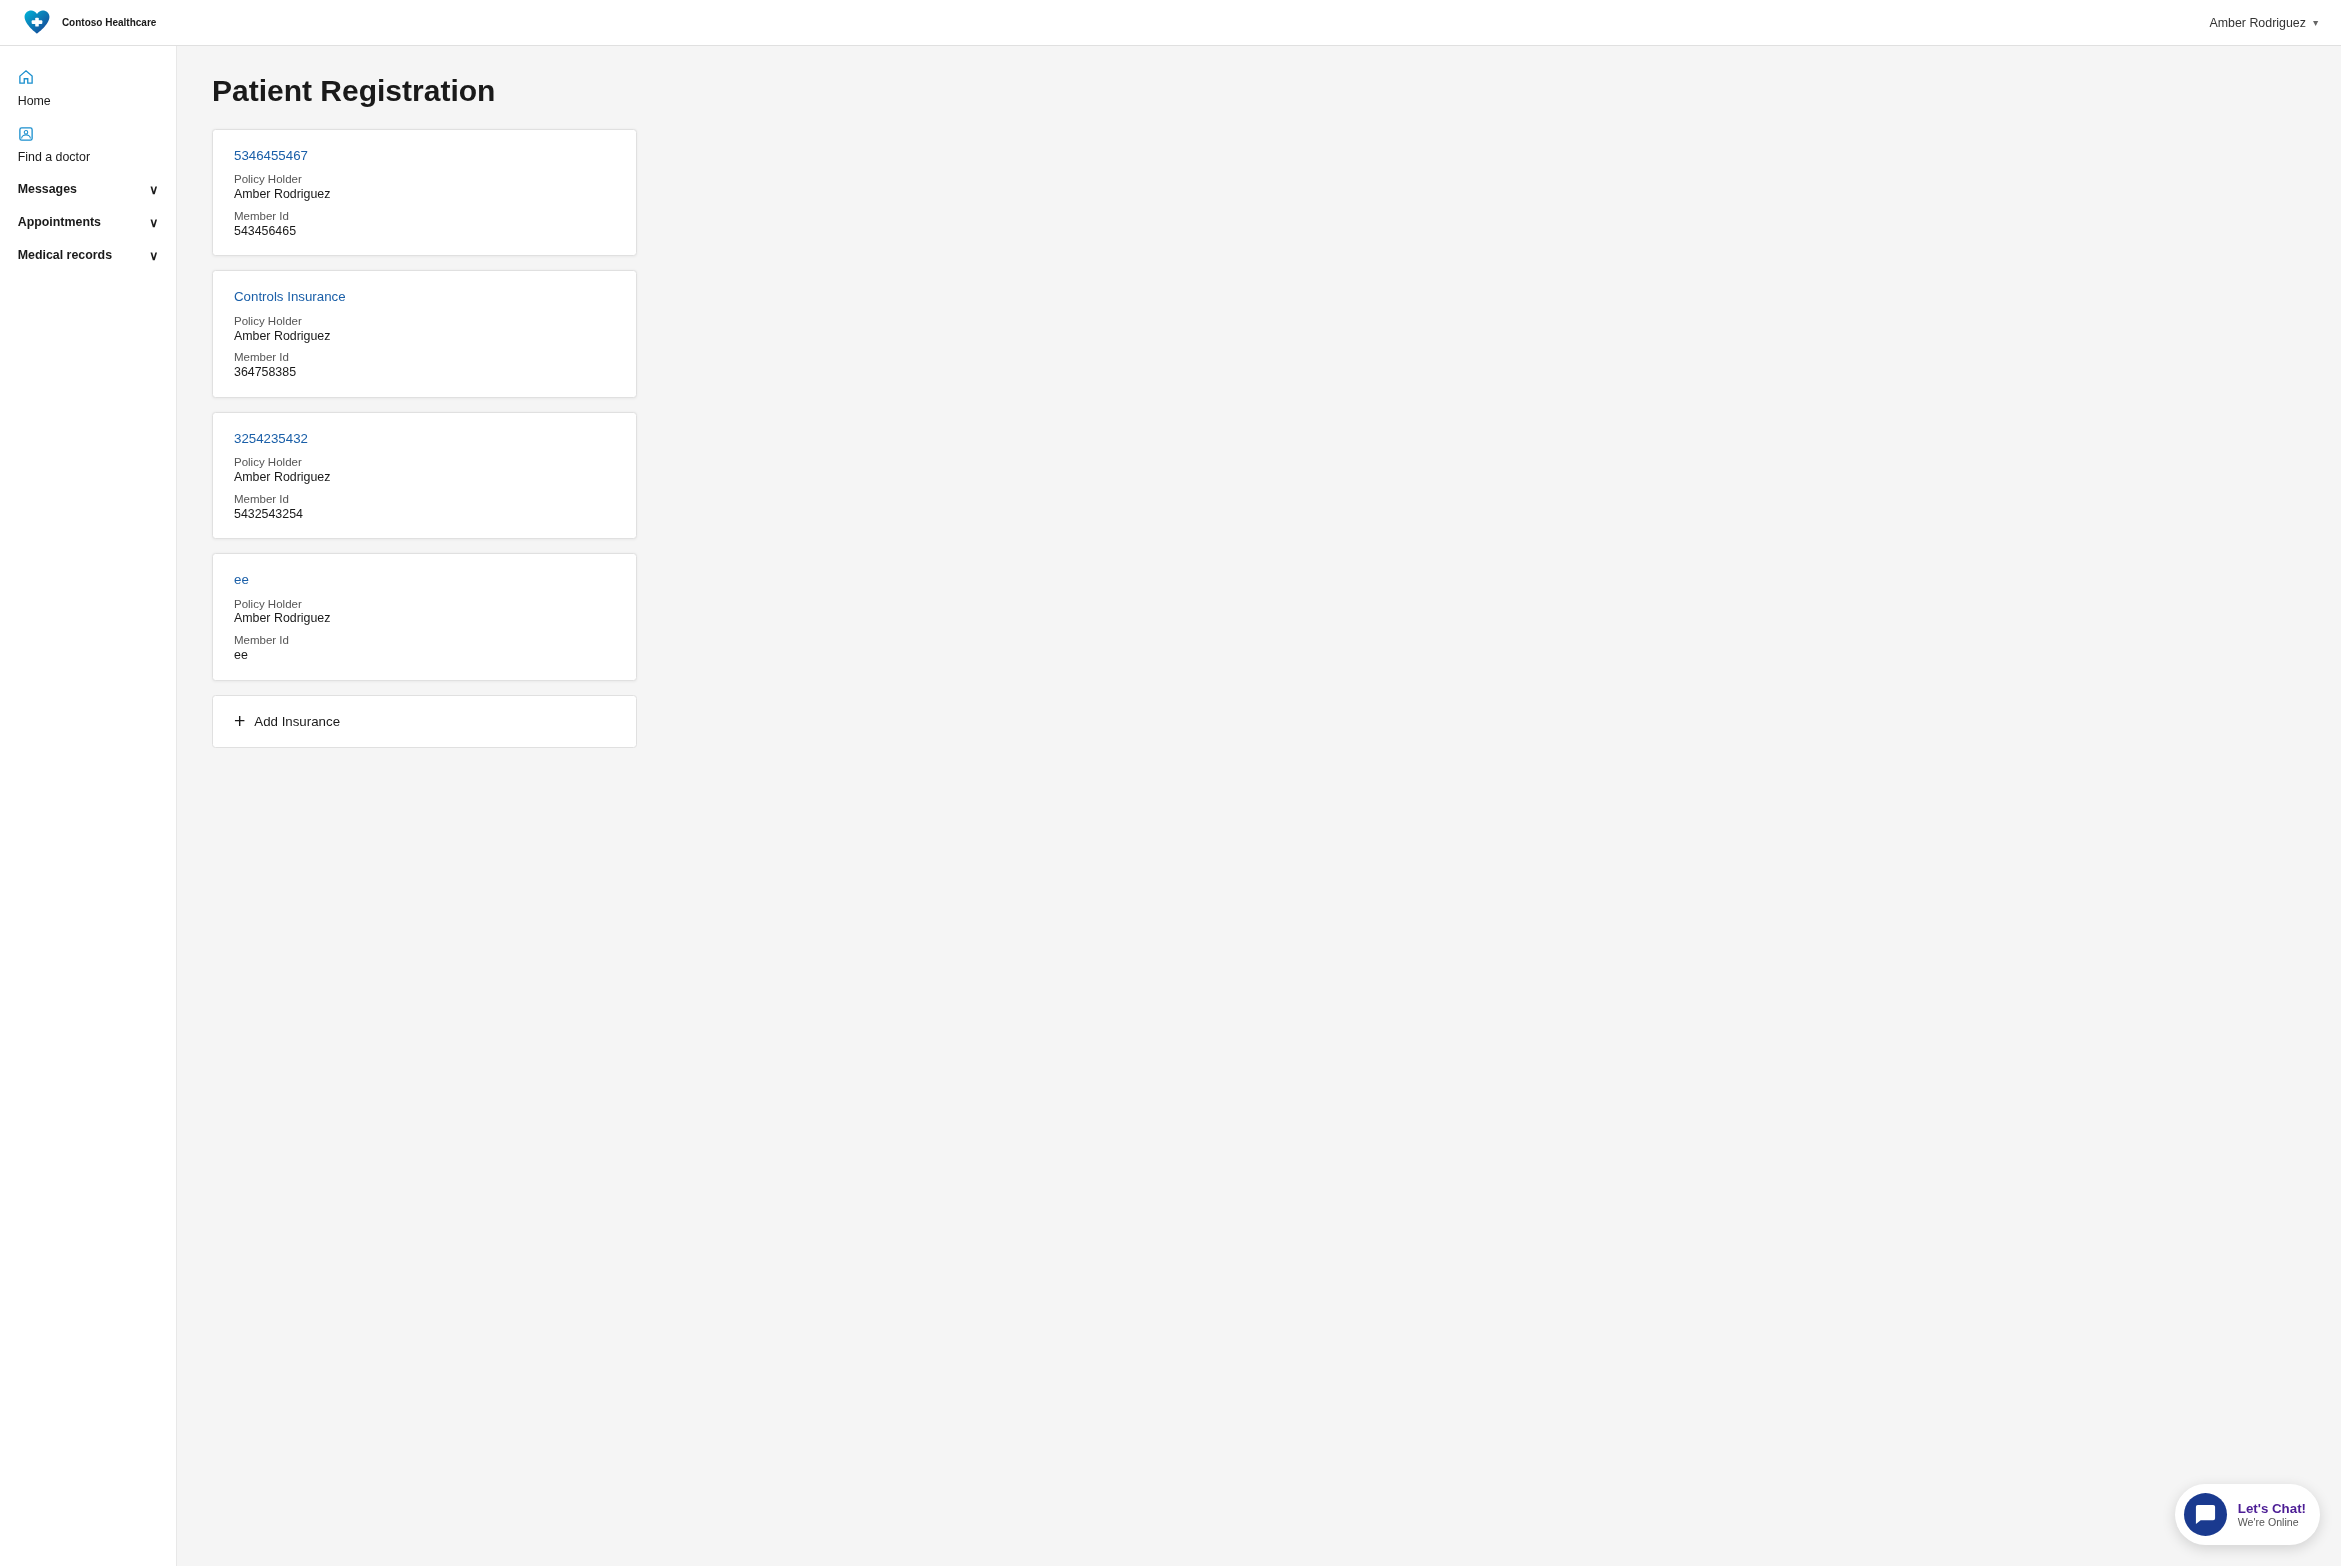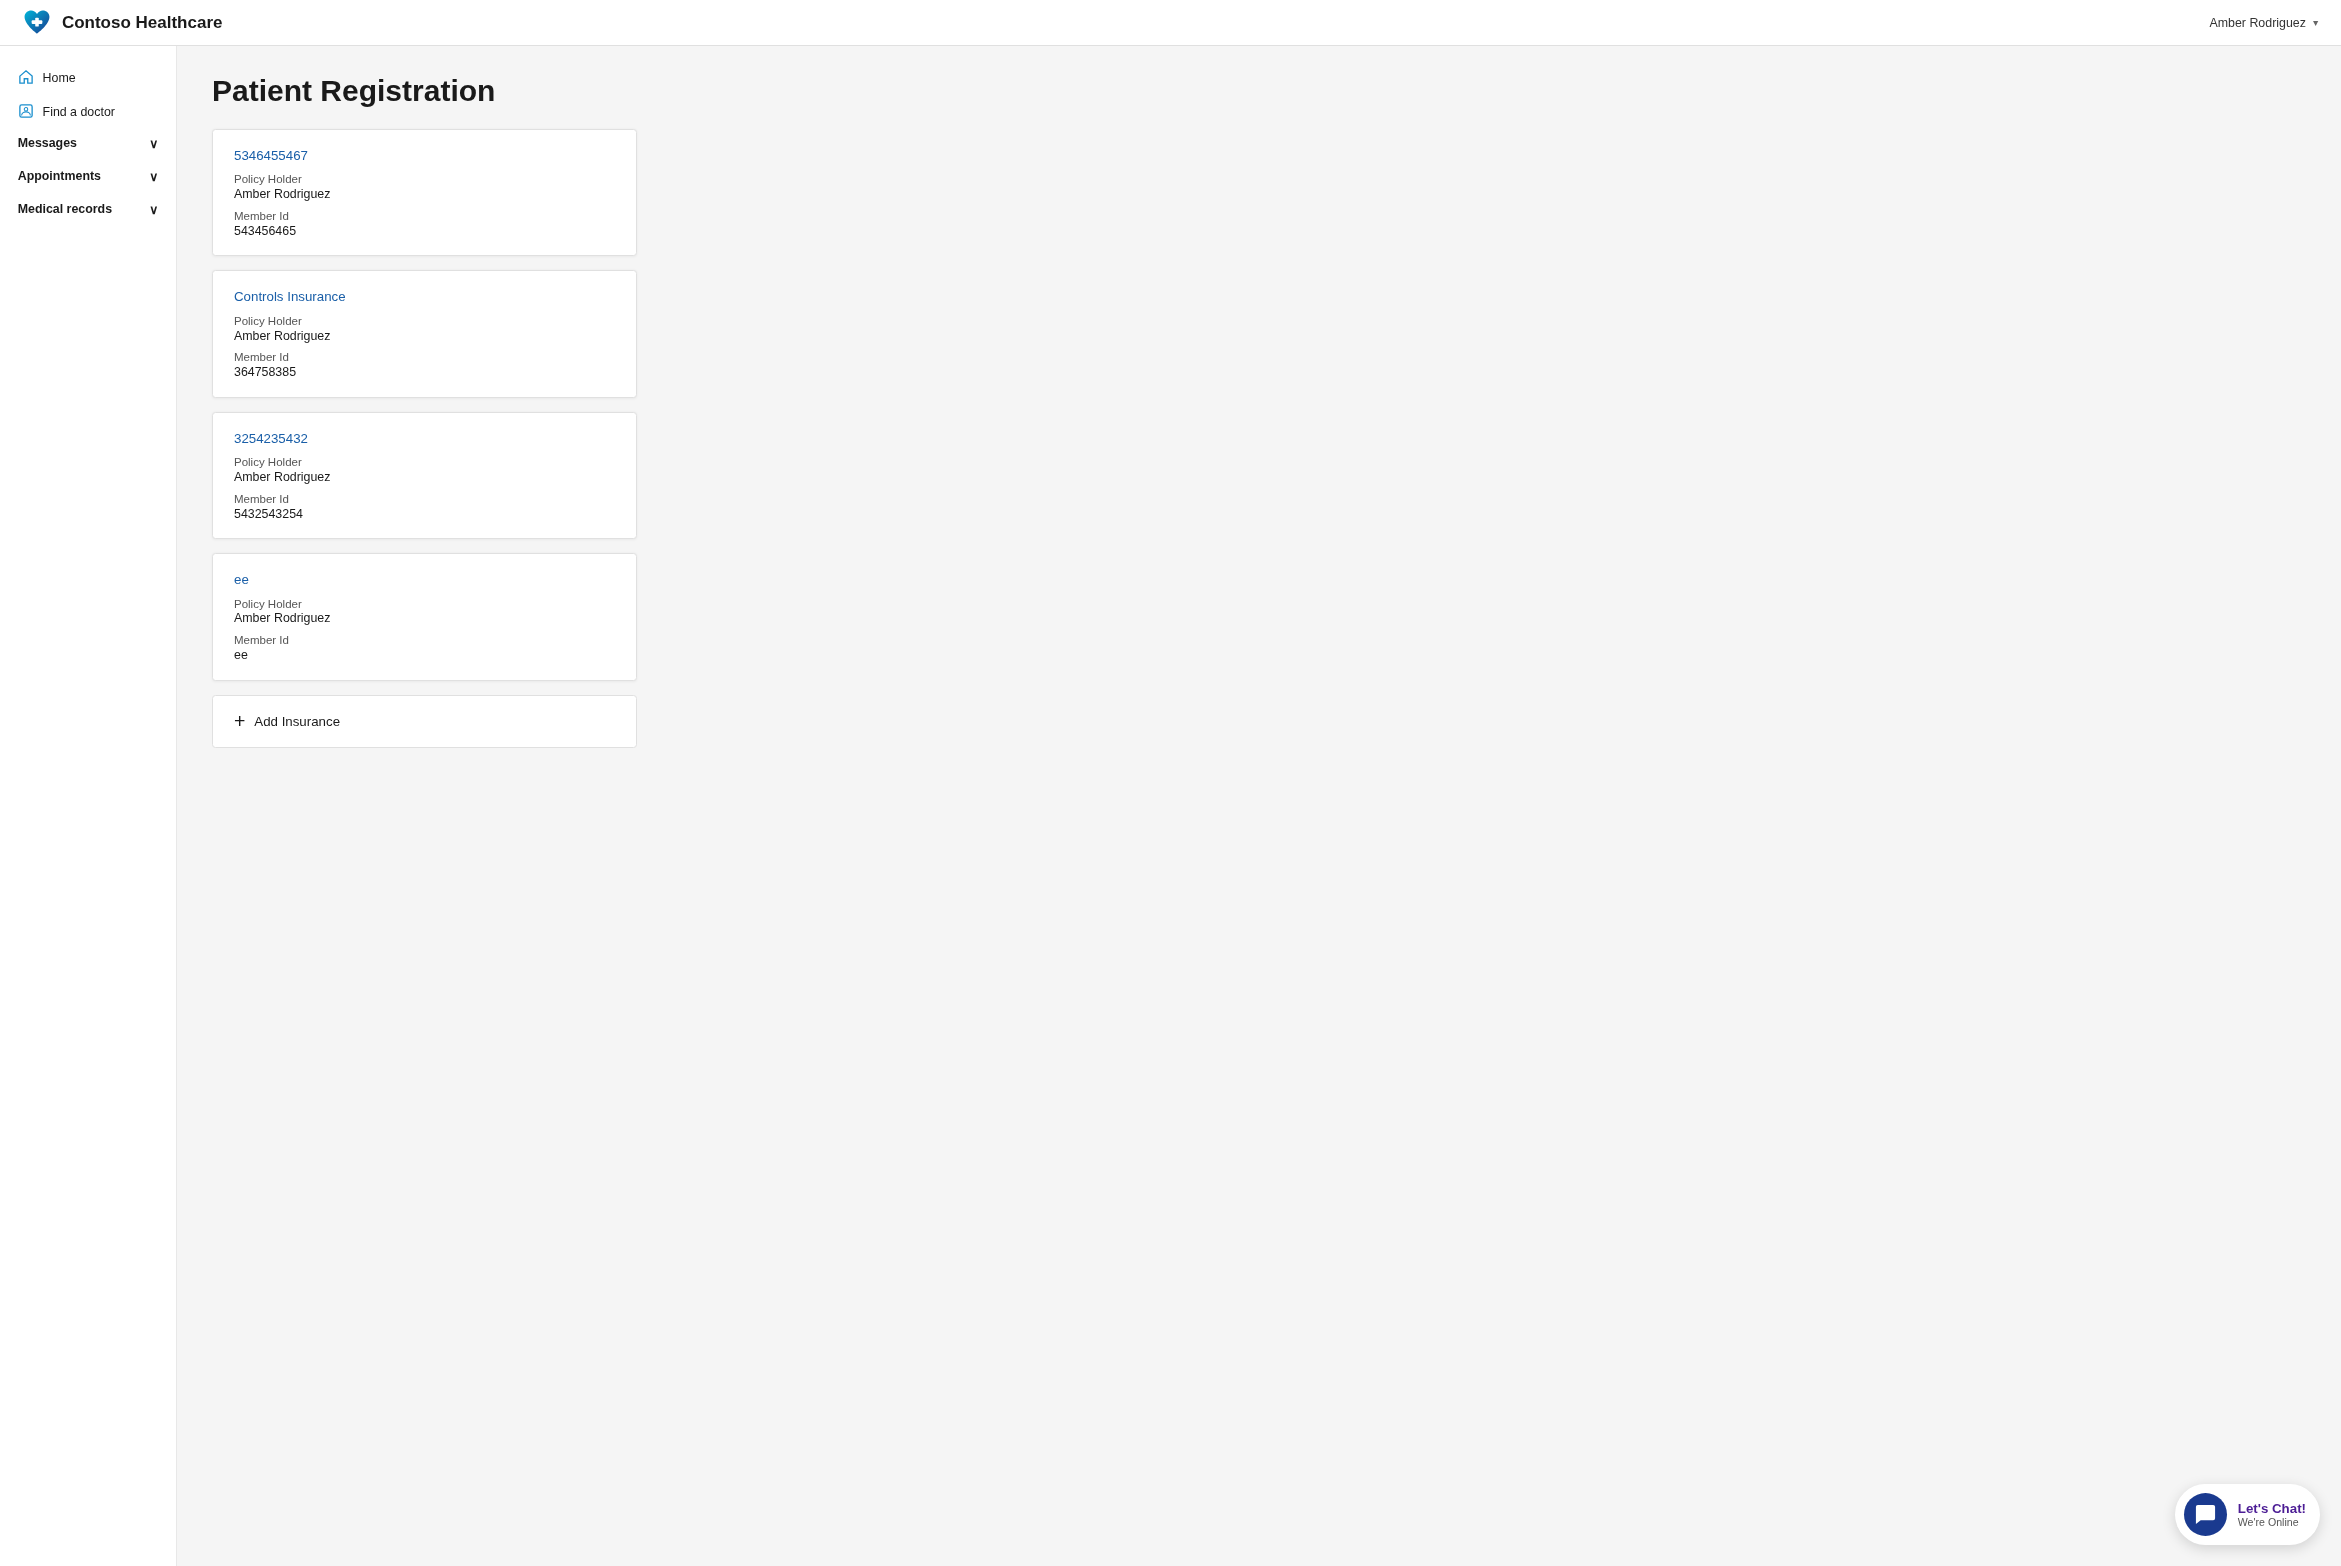--- a/index.html
+++ b/index.html
@@ -26,21 +26,21 @@
     .topnav-brand {
       display: flex;
       align-items: center;
       gap: 8.9px;
     }
     .topnav-logo {
       width: 32px;
       height: 32px;
     }
     .topnav-title {
-      font-size: 17px;
+      font-size: 10px;
       font-weight: 600;
       color: #1a1a1a;
     }
     .topnav-user {
       display: flex;
       align-items: center;
       gap: 5.3px;
       font-size: 12.4px;
       color: #333;
       cursor: pointer;
@@ -60,27 +60,28 @@
     
     .sidebar {
       width: 177px;
       background: #fff;
       border-right: 0.9px solid #e8e8e8;
       padding: 14px 0;
       flex-shrink: 0;
     }
     .sidebar-item {
       display: flex;
-      align-items: flex-end;
+      align-items: flex-start;
       gap: 8.9px;
       padding: 8.9px 17.7px;
       font-size: 12.4px;
       color: #1a1a1a;
       cursor: pointer;
       user-select: none;
+      flex-direction: column;
     }
     .sidebar-item .sidebar-icon {
       width: 16px;
       height: 16px;
       flex-shrink: 0;
       display: flex;
       align-items: center;
       justify-content: center;
     }
     .sidebar-item .sidebar-label {

